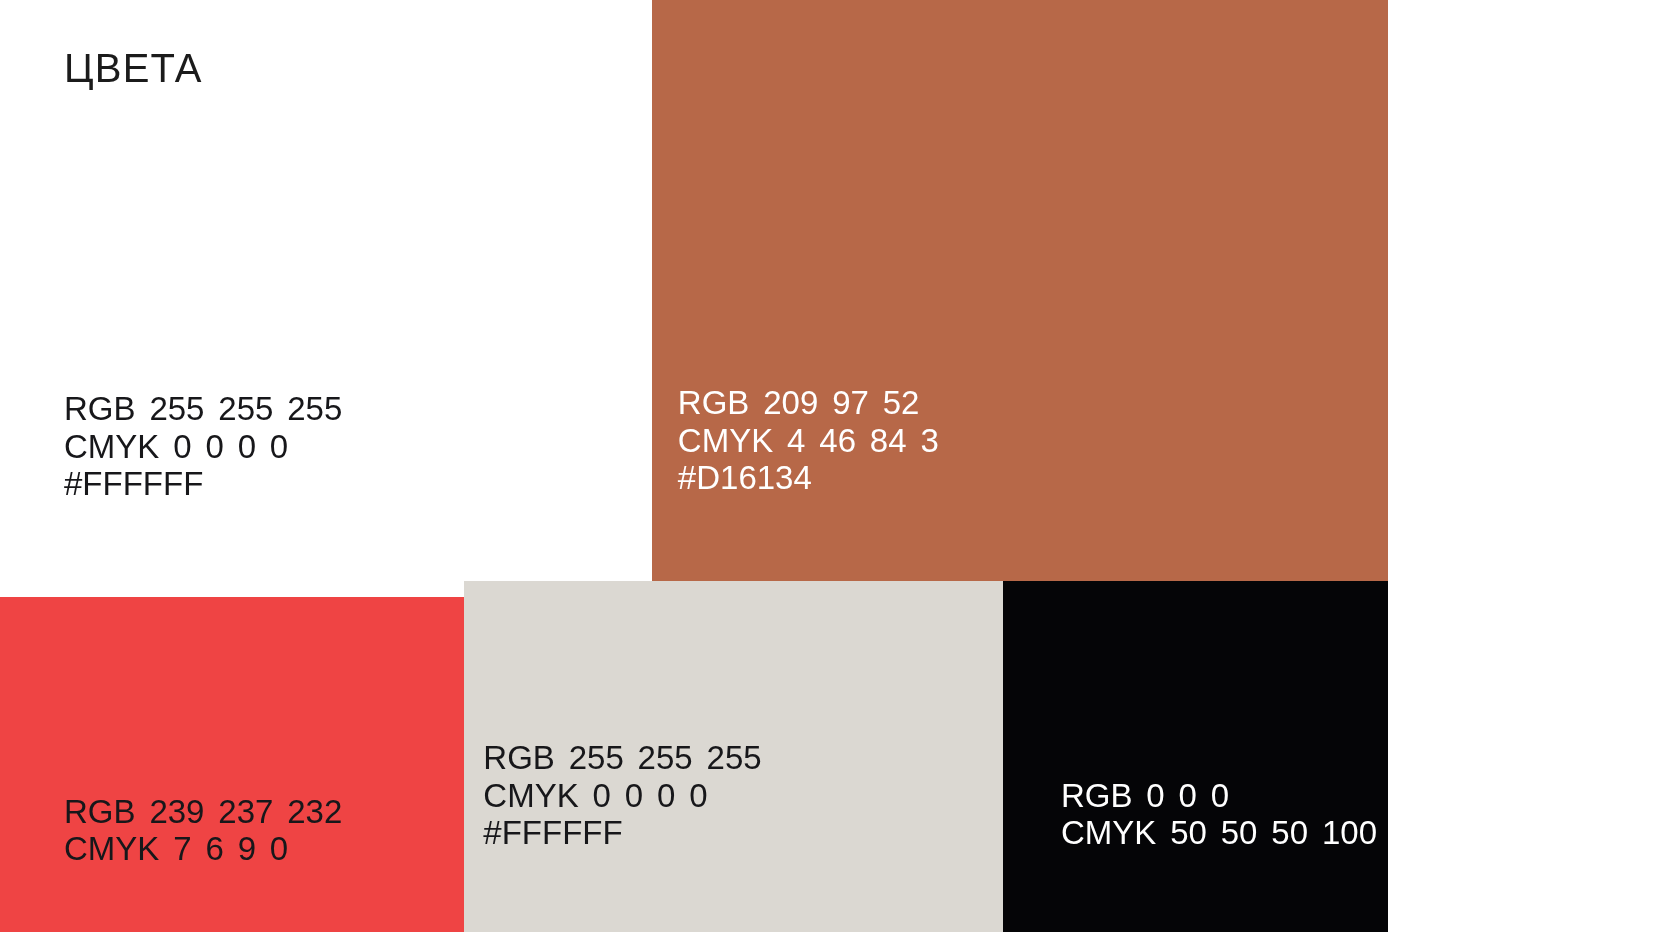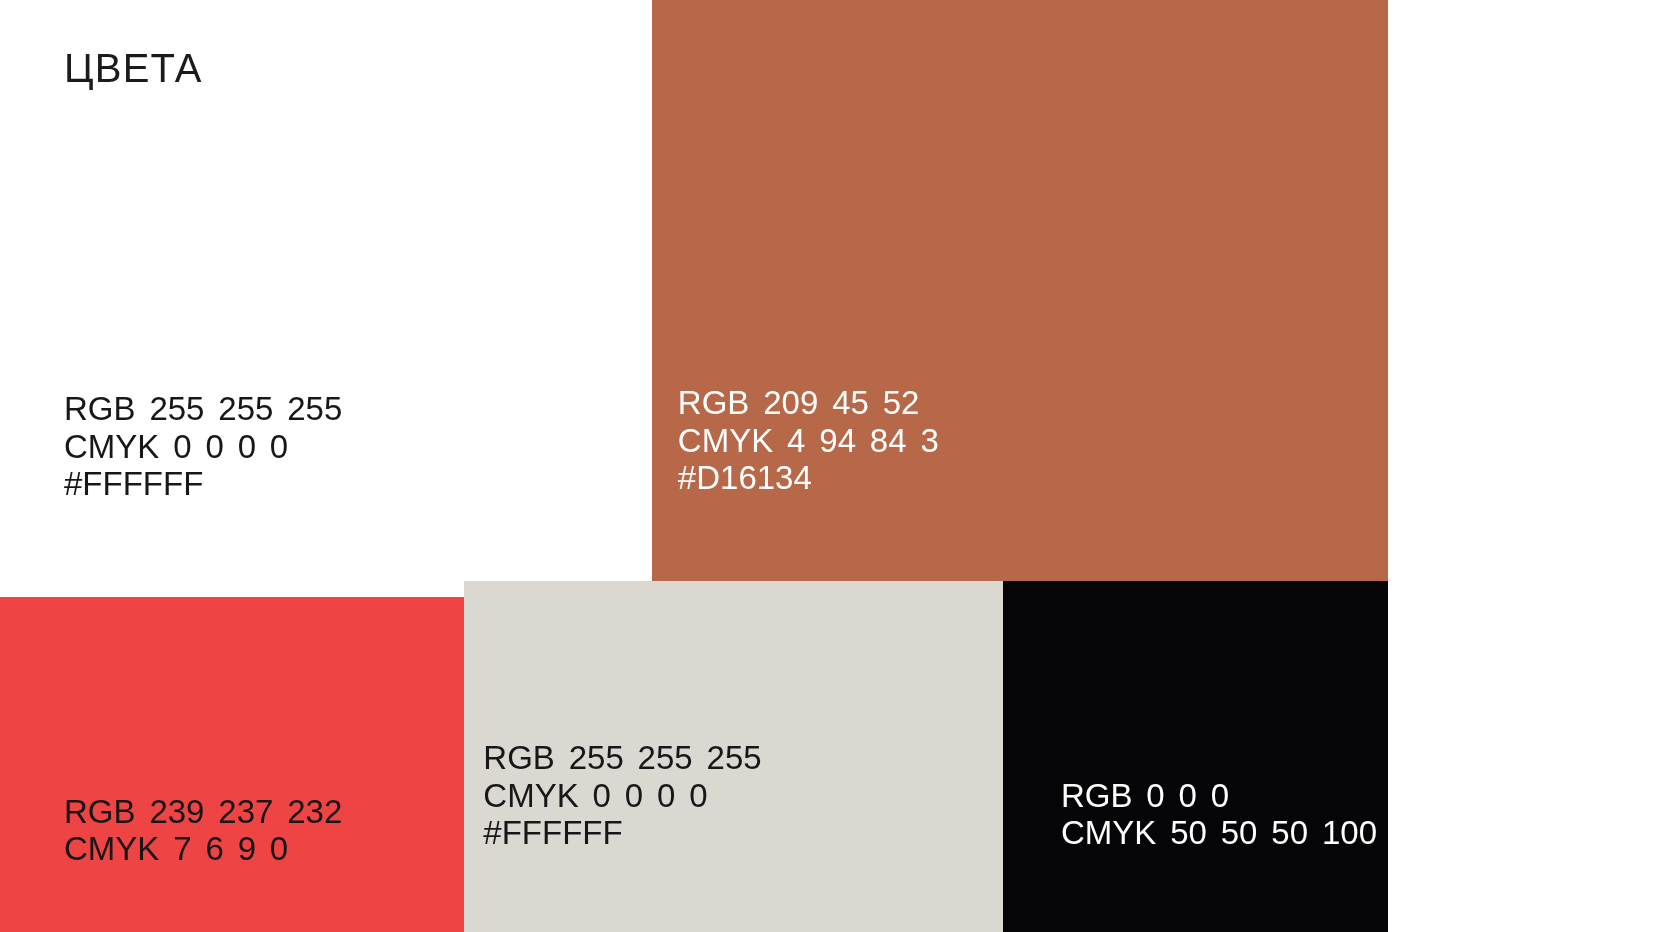--- a/index.html
+++ b/index.html
@@ -98,24 +98,24 @@
         <span class="spec-line">
           <span class="spec-label">CMYK</span><span class="spec-val">0</span><span class="spec-val">0</span><span class="spec-val">0</span><span class="spec-val">0</span>
         </span>
         <span class="spec-line">#FFFFFF</span>
       </div>
     </div>
 
     <div class="swatch swatch-terracota">
       <div class="spec spec-terracota spec-light">
         <span class="spec-line">
-          <span class="spec-label">RGB</span><span class="spec-val">209</span><span class="spec-val">45</span><span class="spec-val">52</span>
+          <span class="spec-label">RGB</span><span class="spec-val">209</span><span class="spec-val">97</span><span class="spec-val">52</span>
         </span>
         <span class="spec-line">
-          <span class="spec-label">CMYK</span><span class="spec-val">4</span><span class="spec-val">94</span><span class="spec-val">84</span><span class="spec-val">3</span>
+          <span class="spec-label">CMYK</span><span class="spec-val">4</span><span class="spec-val">46</span><span class="spec-val">84</span><span class="spec-val">3</span>
         </span>
         <span class="spec-line">#D16134</span>
       </div>
     </div>
 
   </div>
 
   <div class="row row-bottom">
 
     <div class="swatch swatch-offwhite">

